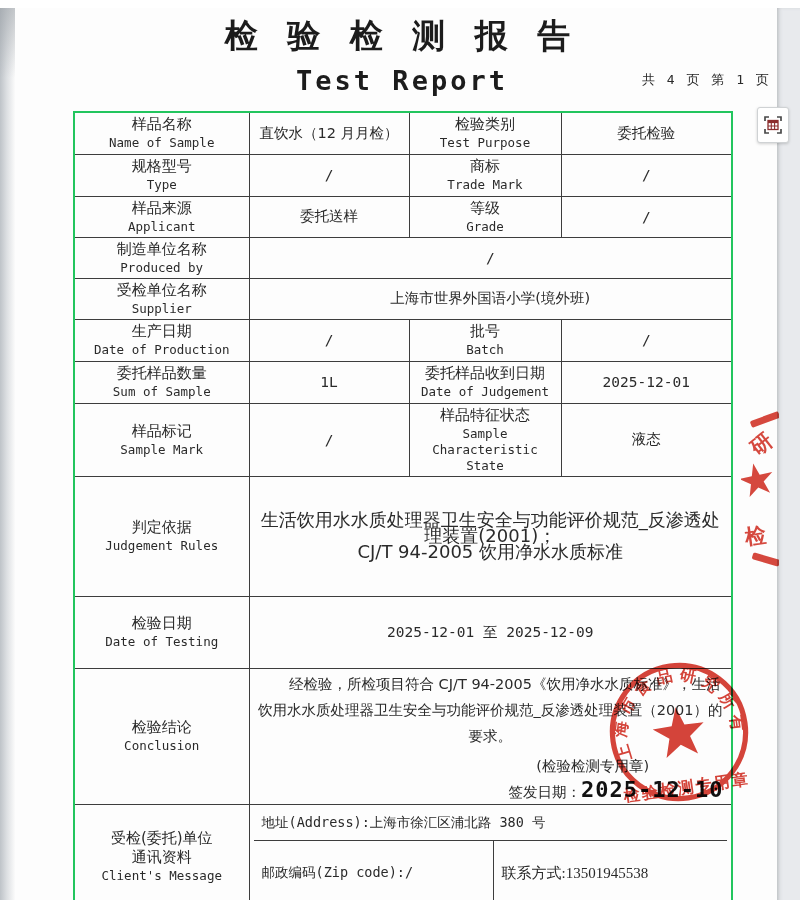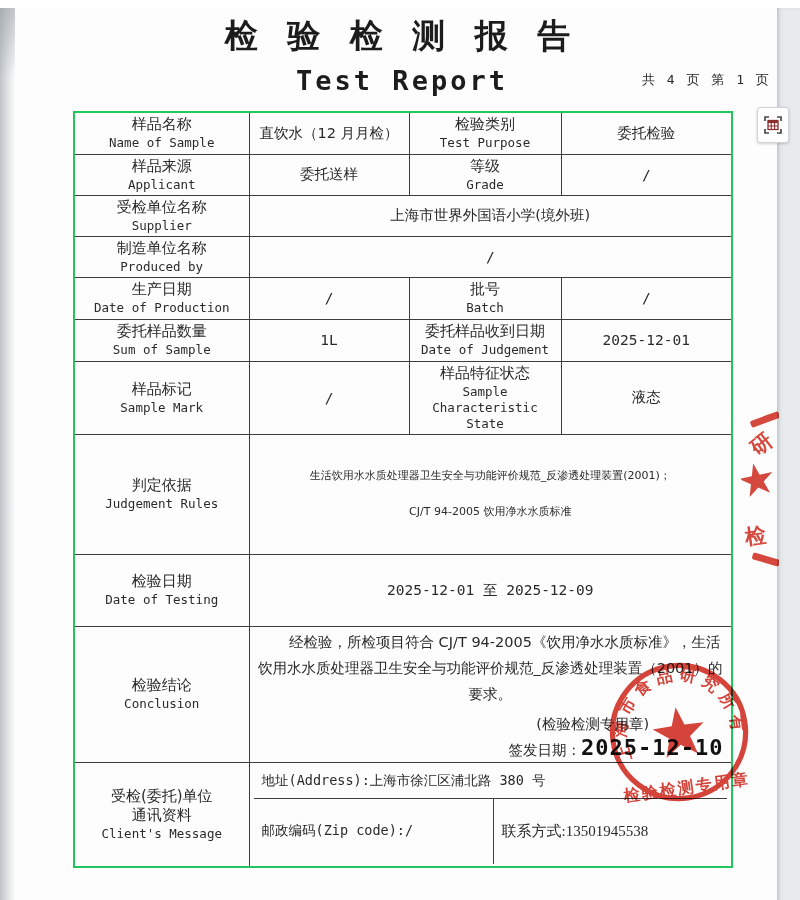--- a/index.html
+++ b/index.html
@@ -23,21 +23,21 @@
   table.report { position:absolute; left:73px; top:103px; width:658px;
     border-collapse:collapse; table-layout:fixed; border:2px solid #22c55e; }
   table.report td { border:1px solid #3d3d3d; text-align:center; vertical-align:middle;
     padding:2px 4px; overflow:hidden; }
   .lab-cn { font-size:15px; line-height:19px; }
   .lab-en { font-size:12.5px; line-height:16px; margin-top:1px;
     font-family:"DejaVu Sans Mono","Liberation Mono",monospace; }
   .val { font-size:14.5px; font-family:"DejaVu Sans Mono","DejaVu Sans",monospace; }
   .val-cn { font-size:14.5px; }
 
-  .judge-lines { font-size:11px; line-height:36px; }
+  .judge-lines { font-size:18px; line-height:16px; }
 
   td.conclusion-cell { text-align:left; padding:8px 10px 4px 10px; }
   .conc-text { font-size:14.5px; line-height:26px; text-indent:2em; }
   .seal-note { margin:8px 0 0 205px; font-size:14.5px; }
   .issue-line { margin-top:1px; padding-left:255px; display:flex; align-items:baseline; }
   .issue-label { font-size:14.5px; white-space:nowrap;text-align:right; }
   .issue-date { font-size:22px; font-weight:700; letter-spacing:1px;
     font-family:"DejaVu Sans Mono","Liberation Mono",monospace; color:#111; }
 
   td.client-cell { padding:0; }
@@ -105,48 +105,60 @@
         <div class="lab-en">Name of Sample</div>
       </td>
       <td class="val-cn">直饮水（12 月月检）</td>
       <td>
         <div class="lab-cn">检验类别</div>
         <div class="lab-en">Test Purpose</div>
       </td>
       <td class="val-cn">委托检验</td>
     </tr>
 
+    <tr style="height:42px">
+      <td>
+        <div class="lab-cn">规格型号</div>
+        <div class="lab-en">Type</div>
+      </td>
+      <td class="val">/</td>
+      <td>
+        <div class="lab-cn">商标</div>
+        <div class="lab-en">Trade Mark</div>
+      </td>
+      <td class="val">/</td>
+    </tr>
 
     <tr style="height:41px">
       <td>
         <div class="lab-cn">样品来源</div>
         <div class="lab-en">Applicant</div>
       </td>
       <td class="val-cn">委托送样</td>
       <td>
         <div class="lab-cn">等级</div>
         <div class="lab-en">Grade</div>
       </td>
       <td class="val">/</td>
     </tr>
 
+    <tr style="height:38px">
+      <td>
+        <div class="lab-cn">制造单位名称</div>
+        <div class="lab-en">Produced by</div>
+      </td>
+      <td class="val" colspan="3">/</td>
+    </tr>
+
     <tr style="height:39px">
       <td>
         <div class="lab-cn">受检单位名称</div>
         <div class="lab-en">Supplier</div>
       </td>
       <td class="val-cn" colspan="3">上海市世界外国语小学(境外班)</td>
-    </tr>
-
-    <tr style="height:38px">
-      <td>
-        <div class="lab-cn">制造单位名称</div>
-        <div class="lab-en">Produced by</div>
-      </td>
-      <td class="val" colspan="3">/</td>
     </tr>
 
     <tr style="height:42px">
       <td>
         <div class="lab-cn">生产日期</div>
         <div class="lab-en">Date of Production</div>
       </td>
       <td class="val">/</td>
       <td>
         <div class="lab-cn">批号</div>

